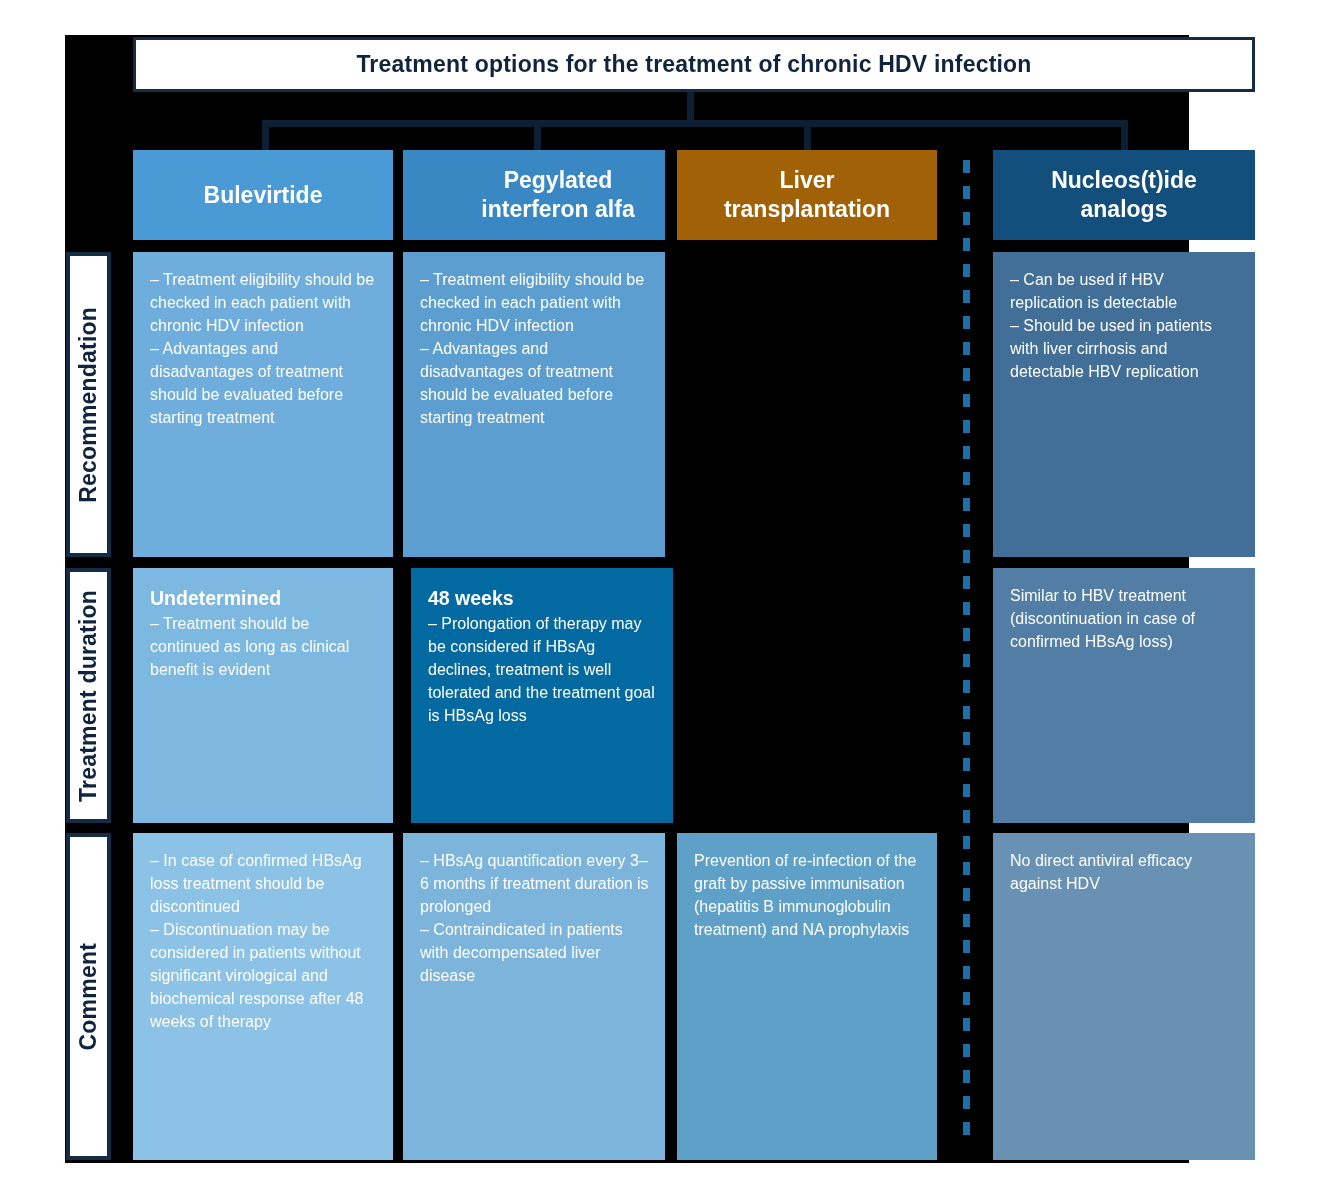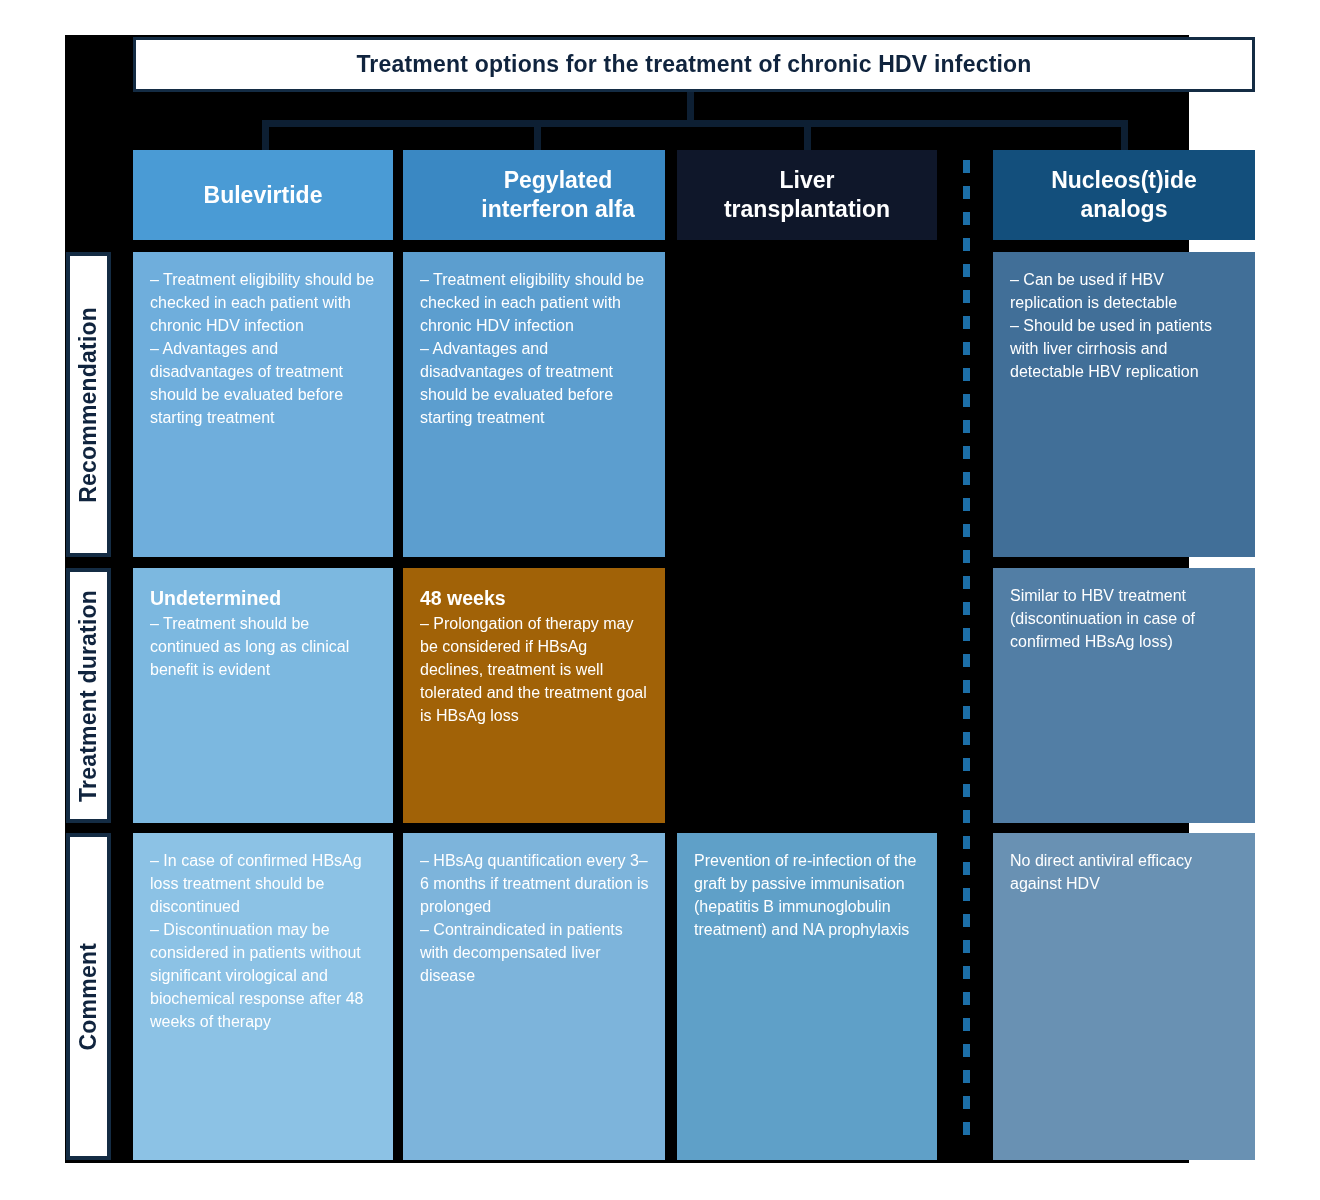--- a/index.html
+++ b/index.html
@@ -44,22 +44,22 @@
   .rowCom{top:798px;height:327px;}
 
   .body-cell{padding:16px 15px 14px 17px;}
   .body-cell .txt{display:block;font-size:16px;line-height:1.44;white-space:pre-line;font-weight:400;}
   .body-cell .lead{display:block;font-size:19.5px;line-height:1.44;font-weight:700;white-space:pre-line;}
 
   
   .colA.hdr{background:#4A9BD5;} .colA.rowRec{background:#6FAEDC;}
   .colA.rowDur{background:#7CB8E0;} .colA.rowCom{background:#8CC2E5;}
   .colB.hdr{background:#3A88C3;padding-left:48px;} .colB.rowRec{background:#5C9ECF;}
-  .colB.rowDur{background:#a16207;} .colB.rowCom{background:#7DB4DB;}
-  .colC.hdr{background:#0f172a;} .colC.rowRec{background:#3F85B4;} .colC.rowCom{background:#5FA0C8;}
+  .colB.rowDur{background:#0369a1;margin-left:8px;} .colB.rowCom{background:#7DB4DB;}
+  .colC.hdr{background:#a16207;} .colC.rowRec{background:#3F85B4;} .colC.rowCom{background:#5FA0C8;}
   .colD.hdr{background:#134F7C;} .colD.rowRec{background:#416F98;}
   .colD.rowDur{background:#527EA5;} .colD.rowCom{background:#6991B3;}
 
   
   .row-label{
     position:absolute;left:1px;width:45px;background:#ffffff;border:4px solid #142C44;
     display:flex;align-items:center;justify-content:center;
   }
   .row-label span{
     writing-mode:vertical-rl;transform:rotate(180deg);

